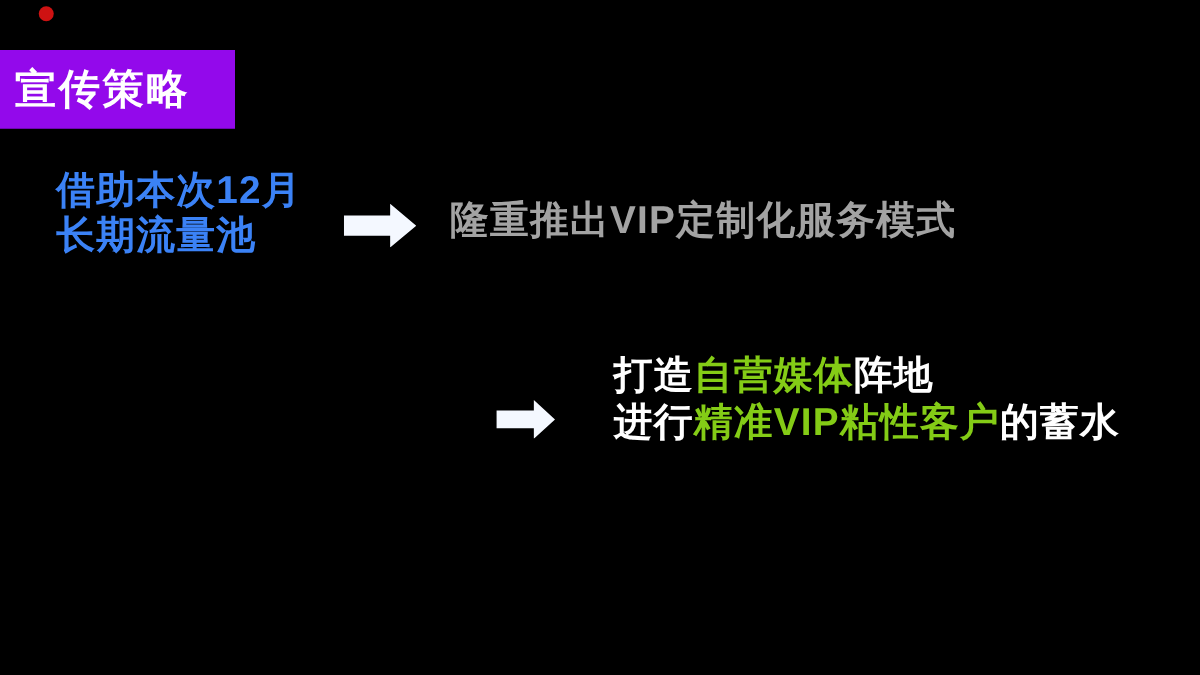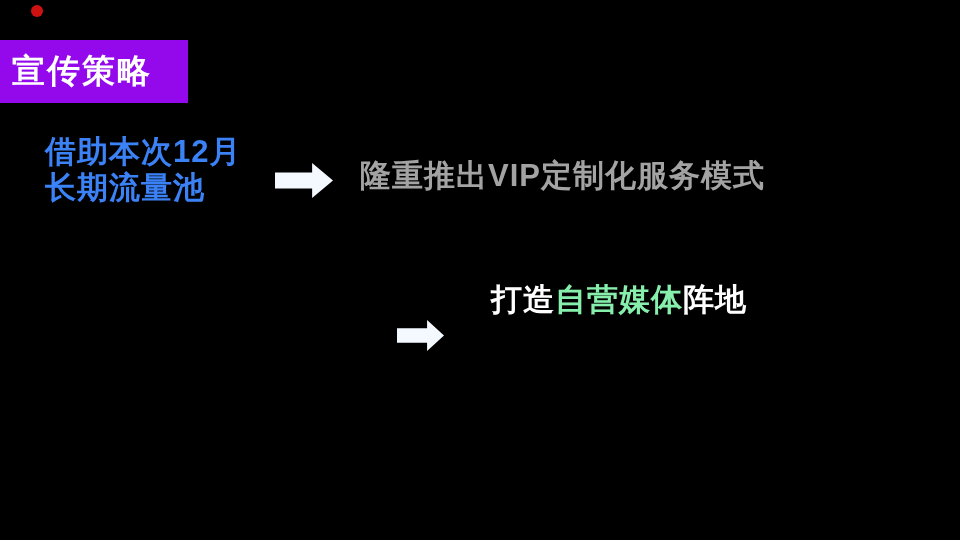--- a/index.html
+++ b/index.html
@@ -68,21 +68,21 @@
   .outcome {
     position: absolute;
     left: 491px; top: 281px;
     font-size: 31px;
     font-weight: bold;
     line-height: 38px;
     letter-spacing: 1px;
     white-space: nowrap;
   }
   .seg-white { color: #ffffff; }
-  .seg-purple { color: #86efac; }
+  .seg-purple { color: #84cc16; }
 </style>
 </head>
 <body>
 
 <div class="slide">
 
   <div class="logo-dot"></div>
 
   <div class="badge">
     <span class="badge-label">宣传策略</span>
@@ -96,15 +96,18 @@
   <div class="block-arrow arrow-1"></div>
 
   <div class="headline">隆重推出VIP定制化服务模式</div>
 
   <div class="block-arrow arrow-2"></div>
 
   <div class="outcome">
     <div>
       <span class="seg-white">打造</span><span class="seg-purple">自营媒体</span><span class="seg-white">阵地</span>
     </div>
+    <div>
+      <span class="seg-white">进行</span><span class="seg-purple">精准VIP粘性客户</span><span class="seg-white">的蓄水</span>
+    </div>
   </div>
 
 </div>
 
 </body></html>

